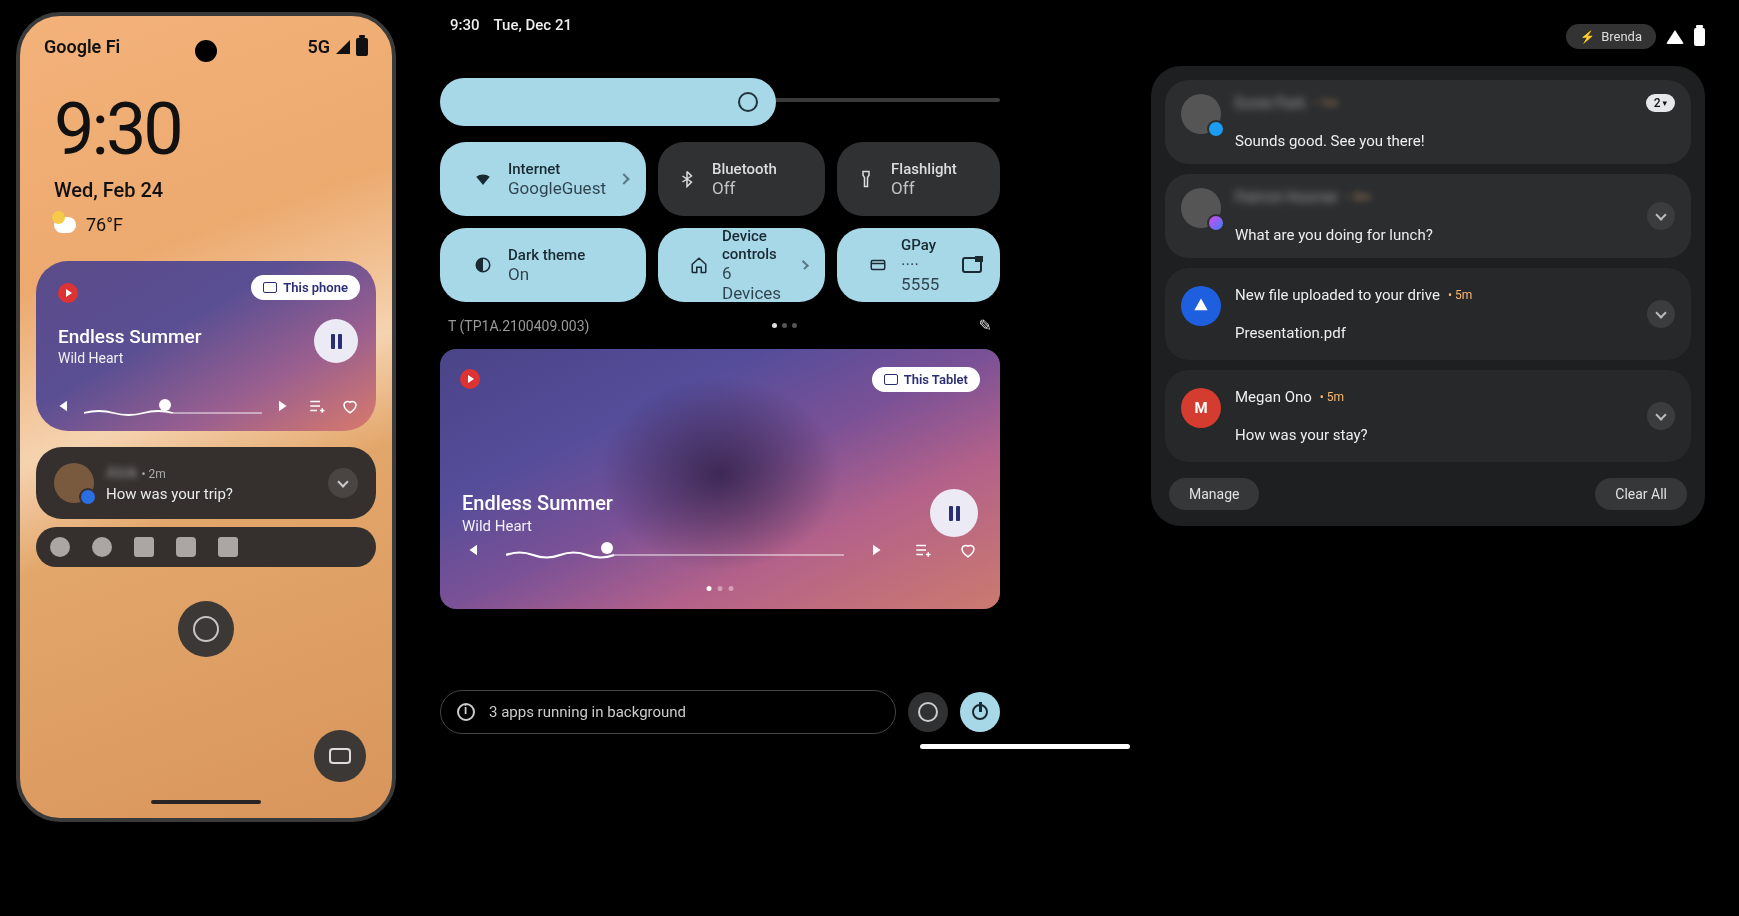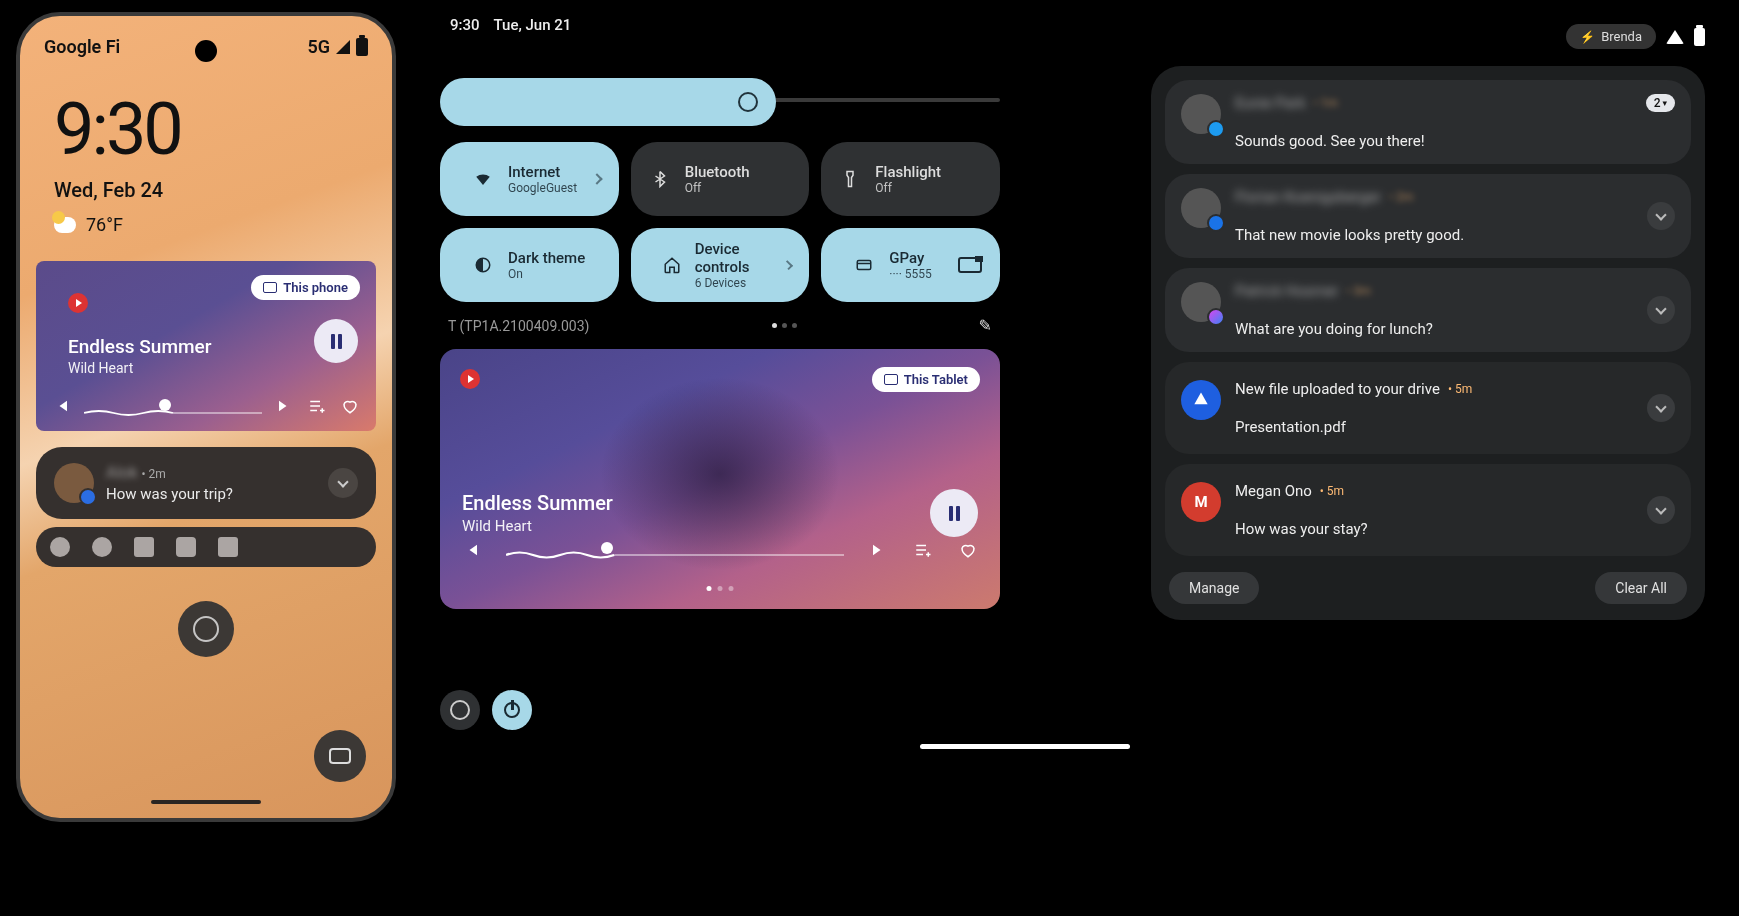--- a/index.html
+++ b/index.html
@@ -20,21 +20,21 @@
 .bat { width:12px; height:18px; background:#111; border-radius:2px; position:relative; }
 .bat::before { content:''; position:absolute; top:-3px; left:3px; width:6px; height:3px; background:#111; border-radius:1px; }
 
 .phone-clock { font-size:72px; font-weight:400; letter-spacing:-3px; padding: 30px 0 6px 34px; }
 .phone-date { font-size:20px; padding-left:34px; font-weight:500; }
 .phone-weather { display:flex; align-items:center; gap:10px; padding: 12px 0 0 34px; font-size:18px; }
 .sun-cloud { width:22px; height:16px; border-radius:8px; background:#fff; position:relative; }
 .sun-cloud::before { content:''; position:absolute; top:-6px; left:-2px; width:13px; height:13px; background:#f7c948; border-radius:50%; }
 
 .phone-media {
-  margin: 26px 16px 0; height: 170px; border-radius: 8px; padding: 32px; color:#fff;
+  margin: 26px 16px 0; height: 170px; border-radius: 32px; padding: 22px; color:#fff;
   background: linear-gradient(150deg, #5b4b8a 0%, #5a4f93 40%, #9a5f8f 70%, #d97a6b 100%);
   position: relative;
 }
 .yt-dot { width:20px; height:20px; border-radius:50%; background:#d33; display:flex; align-items:center; justify-content:center; }
 .yt-dot::after { content:''; border-left:6px solid #fff; border-top:4px solid transparent; border-bottom:4px solid transparent; margin-left:1px; }
 .cast-pill { position:absolute; right:16px; top:14px; background:#fff; color:#2a2e73; font-size:13px; font-weight:600; padding:5px 12px; border-radius:14px; display:flex; align-items:center; gap:6px; }
 .cast-icon { width:14px; height:11px; border:1.8px solid currentColor; border-radius:2px; position:relative; }
 .ptitle { margin-top:22px; font-size:19px; font-weight:500; }
 .partist { font-size:14px; opacity:.92; margin-top:2px; }
 .pplay { position:absolute; right:18px; top:58px; width:44px; height:44px; border-radius:50%; background:#eceaf5; color:#2a2e73; display:flex; align-items:center; justify-content:center; }
@@ -71,21 +71,21 @@
 .brightness { margin-top:44px; position:relative; height:48px; }
 .br-track { position:absolute; left:0; top:20px; right:0; height:4px; background:#3a3a3a; border-radius:2px; }
 .br-fill { position:absolute; left:0; top:0; height:48px; background:#a7d8e8; border-radius:24px; display:flex; align-items:center; justify-content:flex-end; padding-right:18px; }
 .gear-sm { width:20px; height:20px; border:2.5px solid #20333b; border-radius:50%; position:relative; }
 
 .tiles { margin-top:16px; display:grid; grid-template-columns:repeat(3,1fr); gap:12px; }
 .tile { border-radius:26px; padding:14px 18px; height:74px; display:flex; align-items:center; gap:14px; position:relative; background:#2f3133; color:#ddd; }
 .tile.on { background:#a7d8e8; color:#1a2a33;padding-left:32px; }
 .tile .ticon { width:22px; display:flex; justify-content:center; }
 .tile .tt { font-size:15px; font-weight:500; }
-.tile .ts { font-size:12px; opacity:.85; }
+.tile .ts { font-size:17px; opacity:.85; }
 .tile .tchev { width:8px; height:8px; border-right:2px solid currentColor; border-bottom:2px solid currentColor; transform:rotate(-45deg); margin-left:auto; opacity:.55; }
 .card-ic { width:24px; height:16px; border:2px solid currentColor; border-radius:3px; position:relative; }
 .card-ic::after { content:''; position:absolute; right:-3px; top:-3px; width:8px; height:6px; background:currentColor; }
 
 .build { display:flex; justify-content:space-between; align-items:center; margin-top:14px; padding:0 8px; font-size:14px; color:#999; }
 .pagedots { display:flex; gap:5px; }
 .pagedots span { width:5px; height:5px; border-radius:50%; background:#555; }
 .pagedots span.a { background:#ddd; }
 .pencil2 { color:#ddd; font-size:16px; }
 
@@ -237,21 +237,21 @@
     </div>
   <div class="wallet">
       <div class="wallet-icon"></div>
     </div>
   <div class="phone-hb"></div>
 </div>
 
 <div class="center">
   <div class="c-status">
     <span>9:30</span>
-    <span>Tue, Jun 21</span>
+    <span>Tue, Dec 21</span>
   </div>
   <div class="brightness">
     <div class="br-track"></div>
     <div class="br-fill" style="width:60%">
         <div class="gear-sm"></div>
       </div>
   </div>
 
   <div class="tiles" id="tiles">
       <div class="tile on">
@@ -375,20 +375,25 @@
     </div>
     <div class="mdots">
         <span class="a"></span>
         <span></span>
         <span></span>
       </div>
   </div>
 </div>
 
 <div class="bottom-bar">
+  <div class="apps-pill">
+    <div class="info-ic"></div>
+    <span>3 apps running in background</span>
+    <div class="tchev"></div>
+  </div>
   <div class="circ-btn">
       <div class="gear-ic"></div>
     </div>
   <div class="circ-btn on">
       <div class="power-ic"></div>
     </div>
 </div>
 
 <div class="home-bar"></div>
 
@@ -408,35 +413,20 @@
         <div class="nb tw"></div>
       </div>
       <div class="ntxt">
         <div class="nhead">
           <span class="nname">Eunie Park</span> 
           <span class="when">• 1m</span>
         </div>
         <div class="nmsg">Sounds good. See you there!</div>
       </div>
       <div class="expand-pill">2 <span style="font-size:9px">▾</span></div>
-    </div>
-    <div class="notif">
-      <div class="nav2">
-        <div class="nb msg"></div>
-      </div>
-      <div class="ntxt">
-        <div class="nhead">
-          <span class="nname">Florian Koenigsberger</span> 
-          <span class="when">• 2m</span>
-        </div>
-        <div class="nmsg">That new movie looks pretty good.</div>
-      </div>
-      <div class="expand-c">
-        <div class="chev"></div>
-      </div>
     </div>
     <div class="notif">
       <div class="nav2">
         <div class="nb fb"></div>
       </div>
       <div class="ntxt">
         <div class="nhead">
           <span class="nname">Patrick Hosmer</span> 
           <span class="when">• 3m</span>
         </div>

